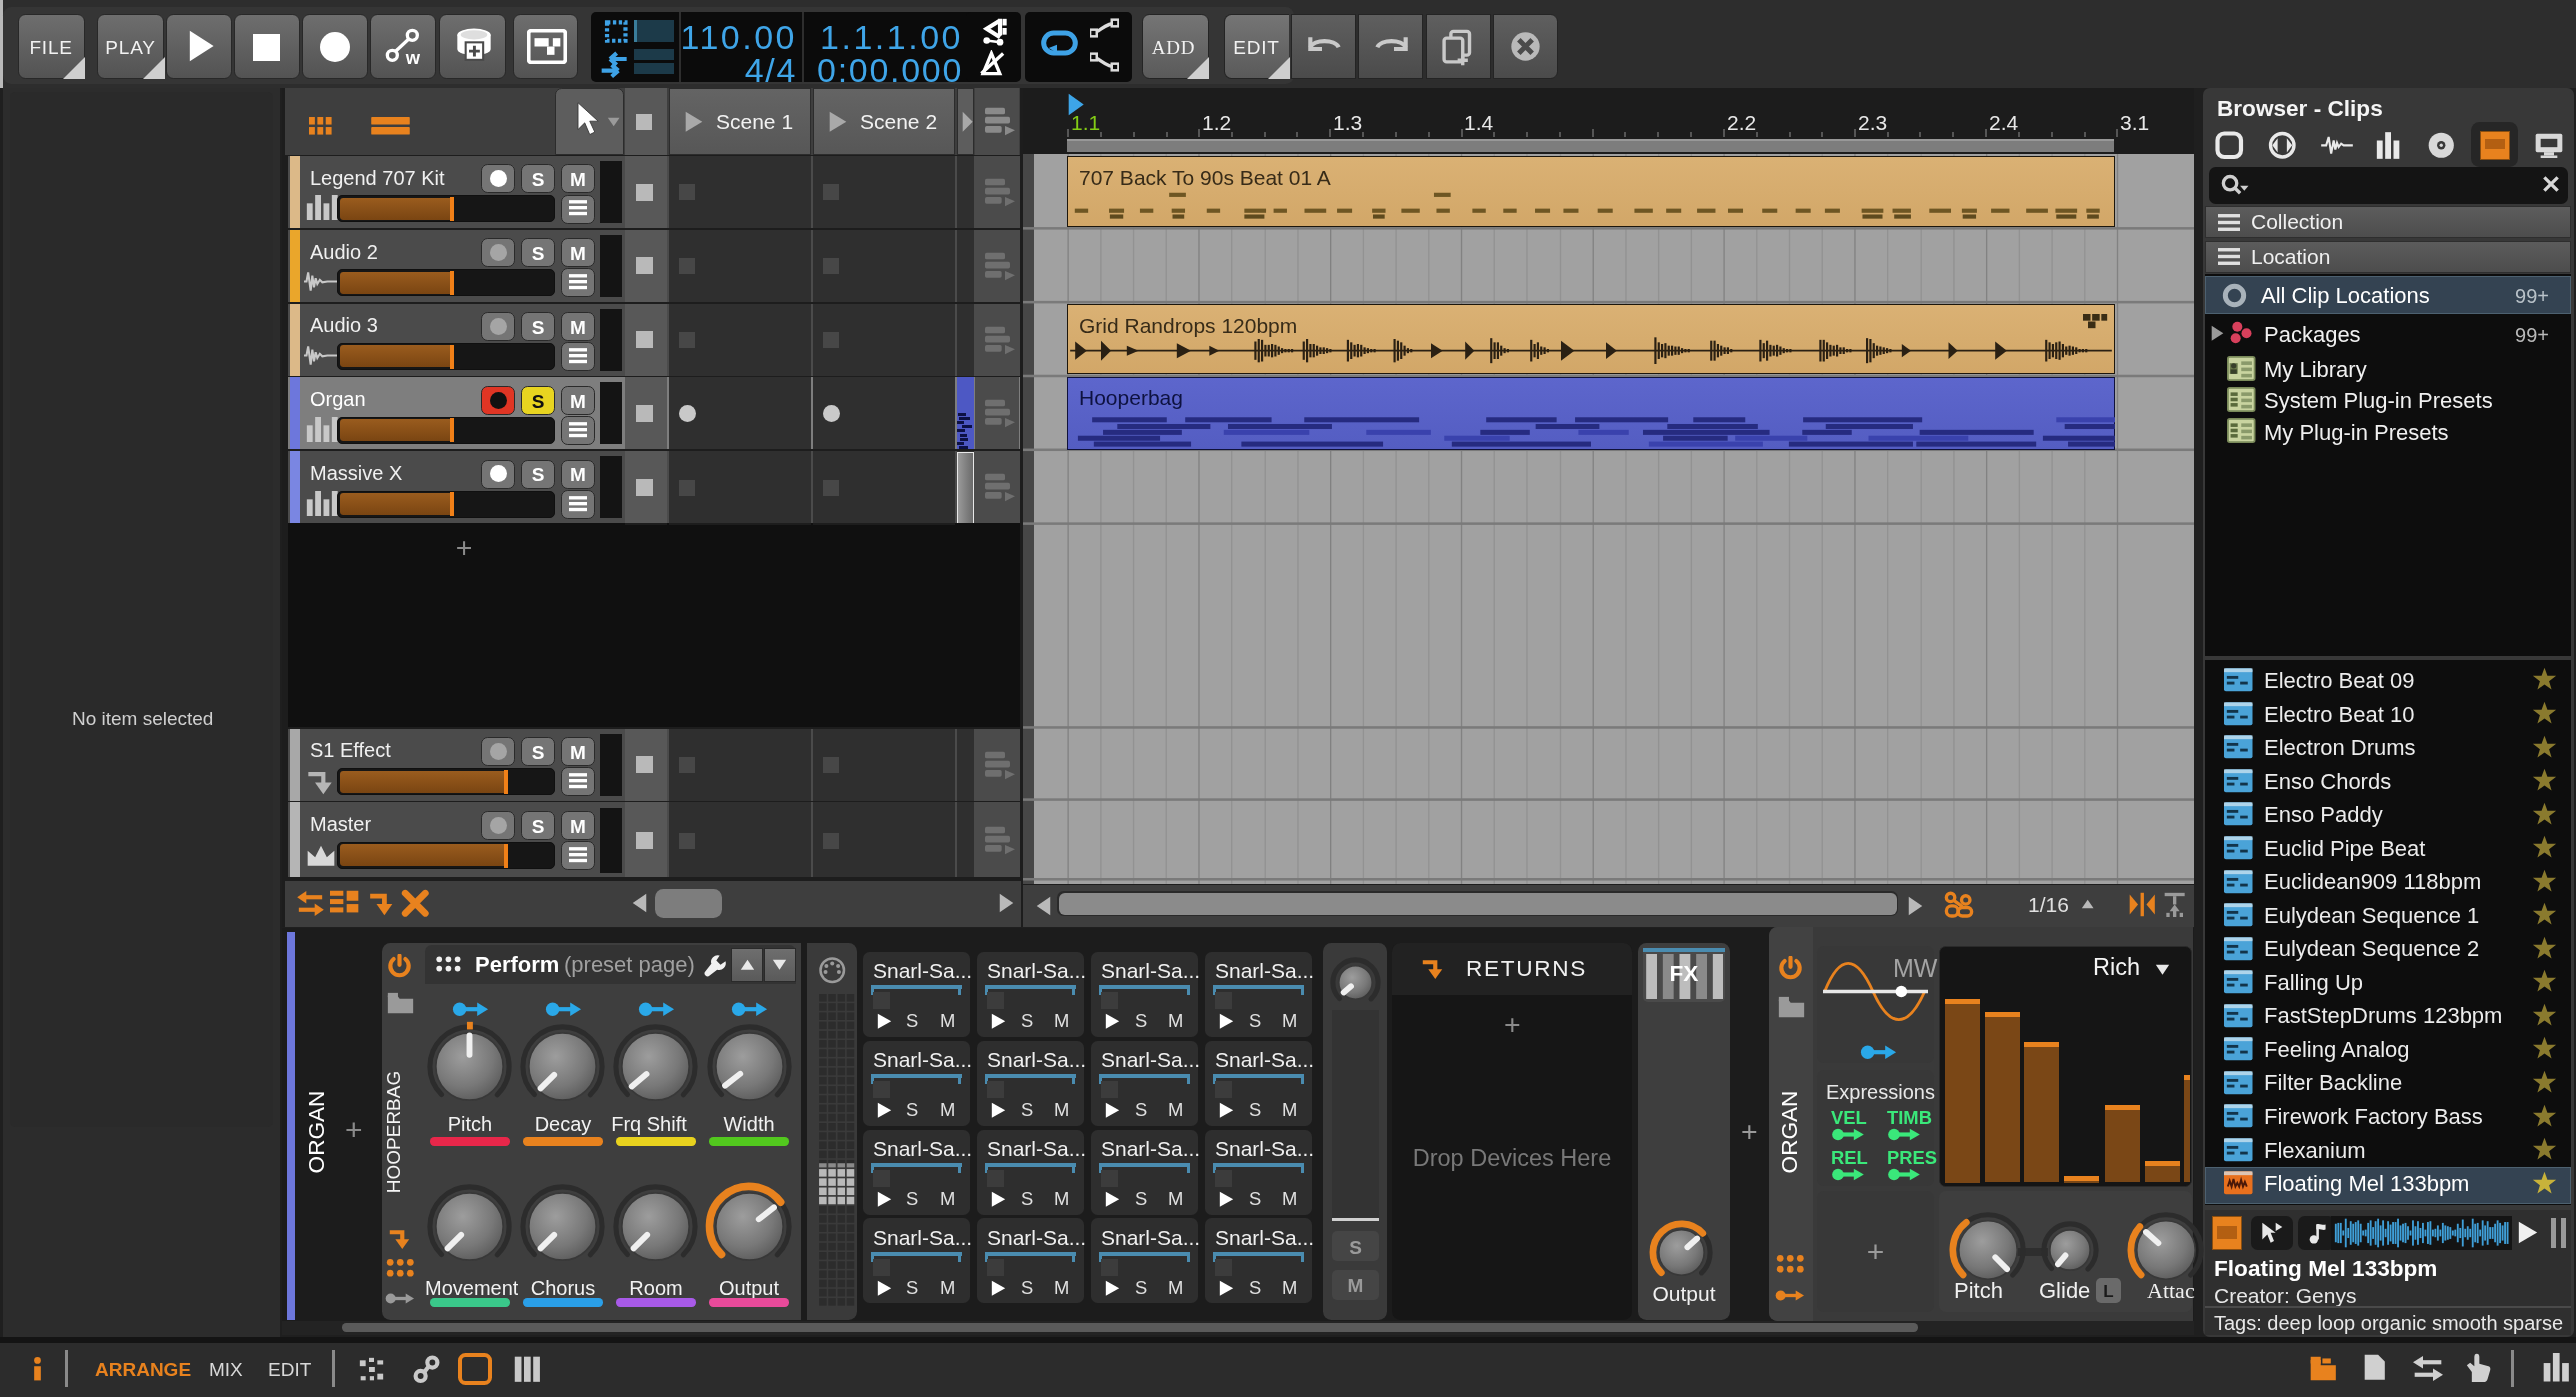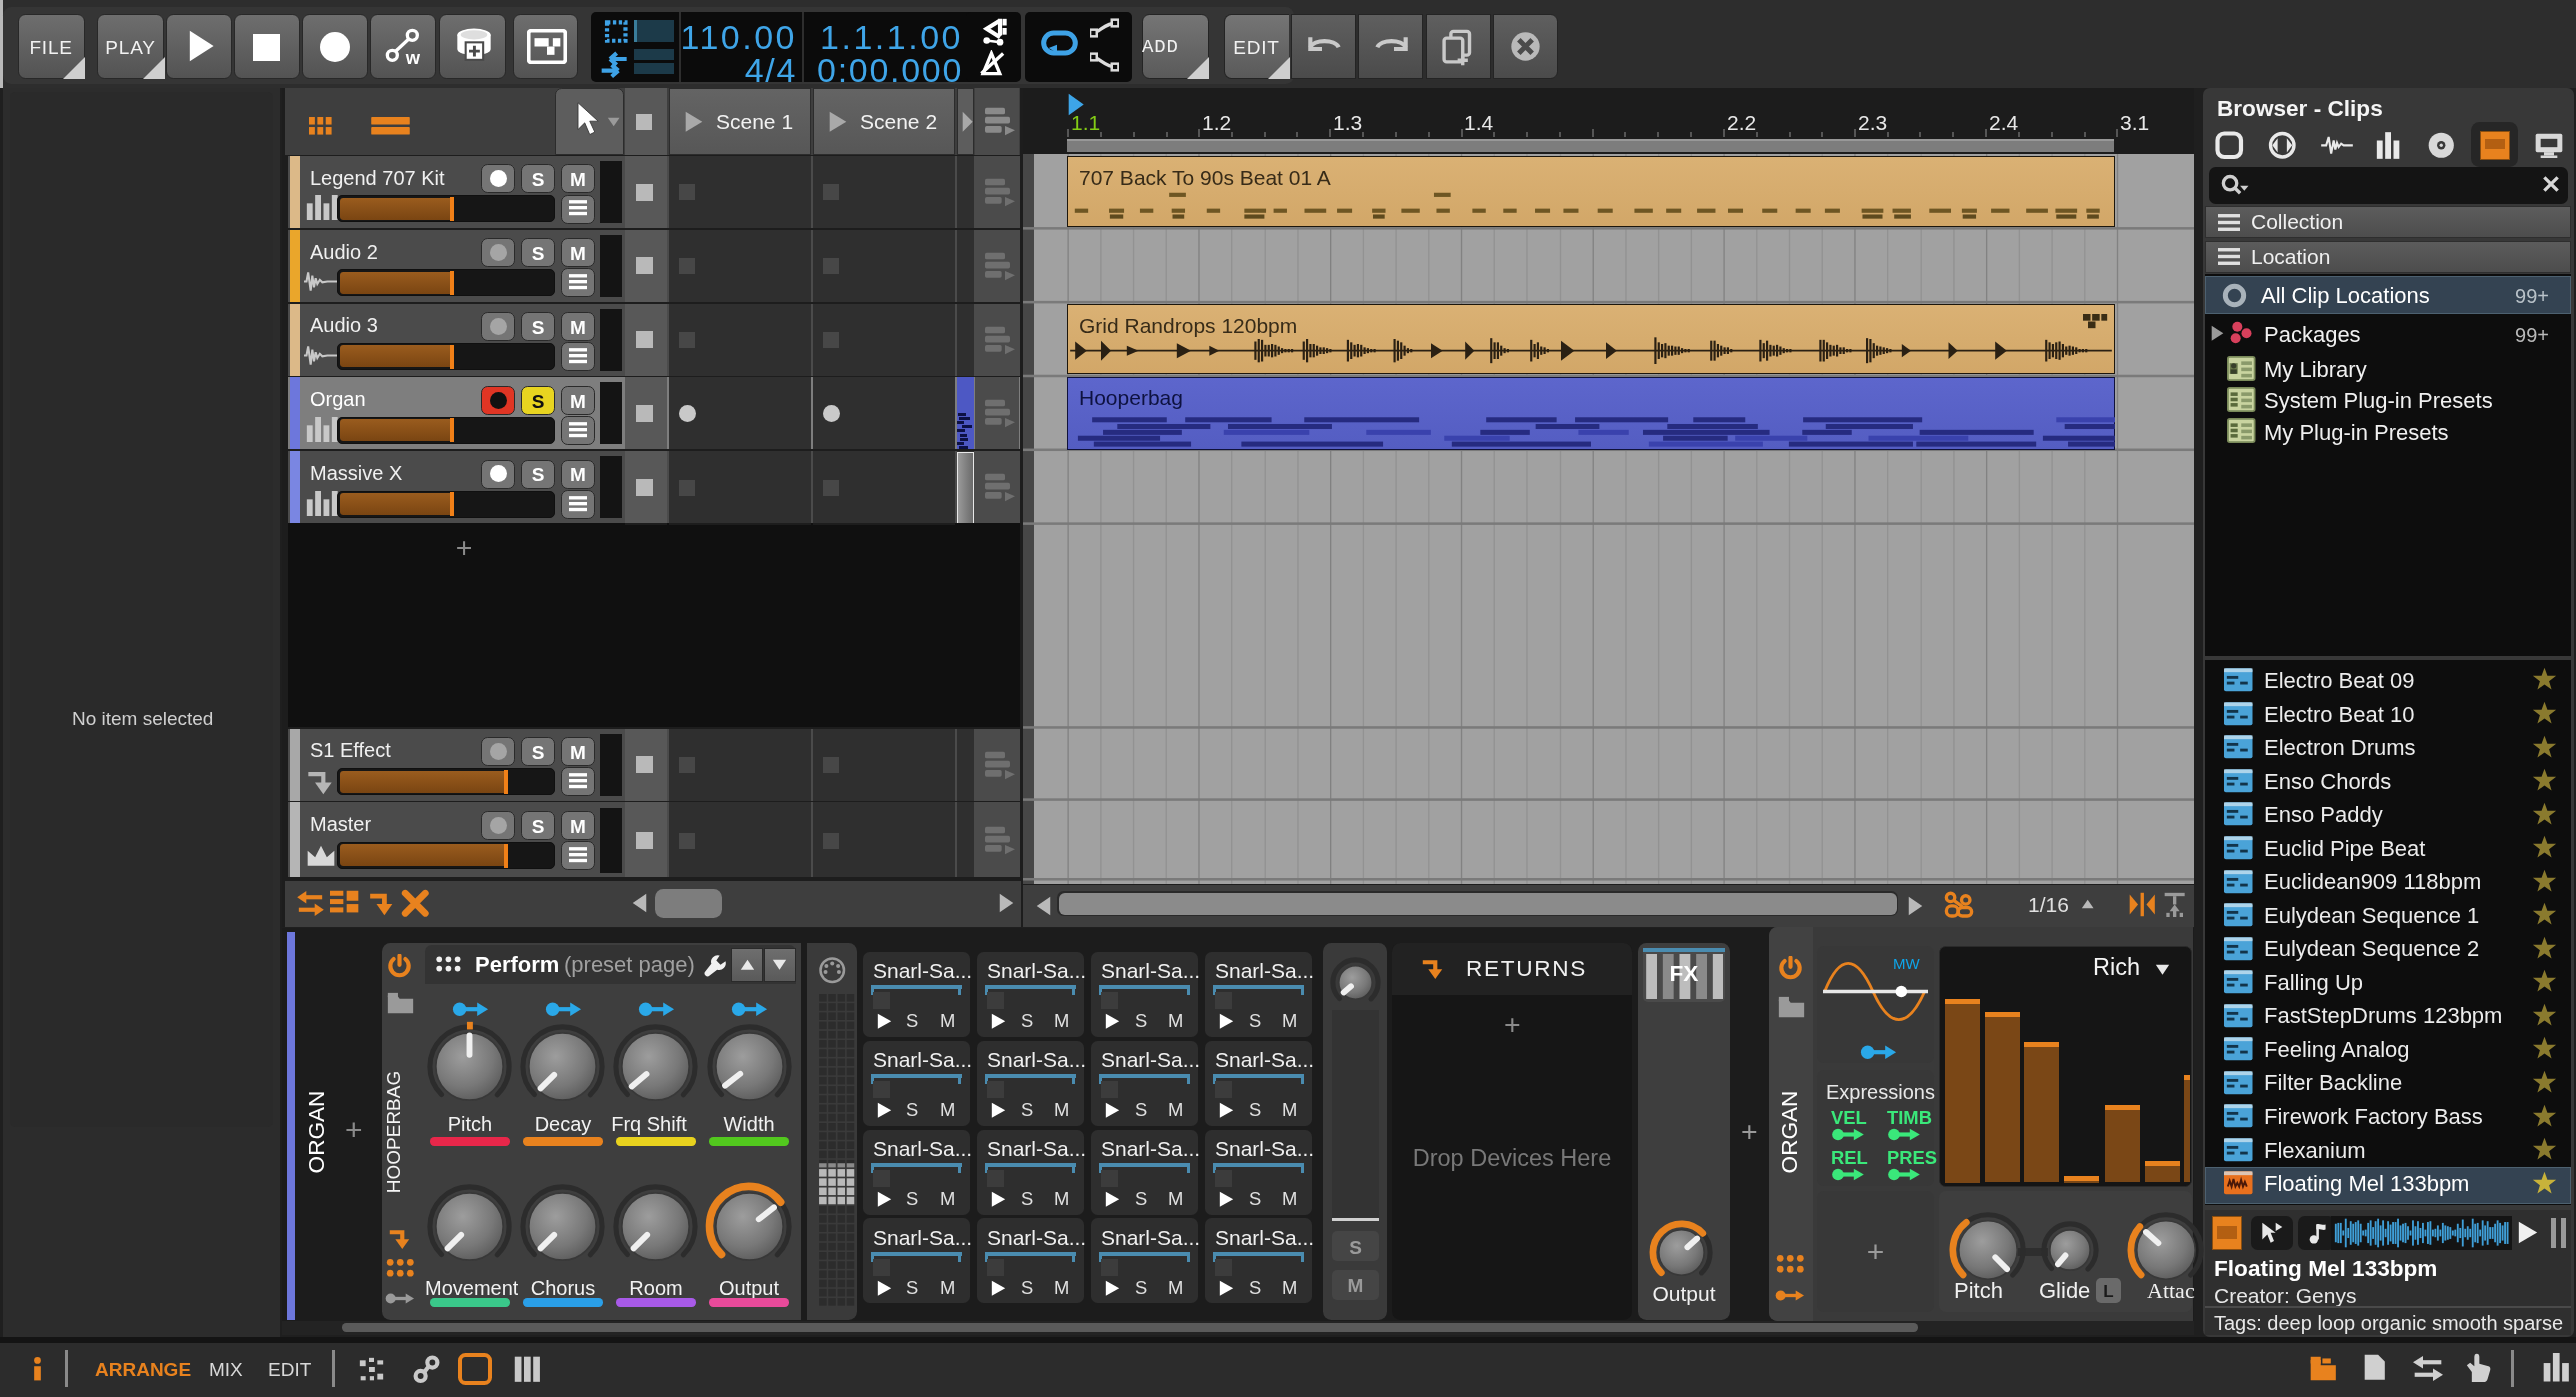--- a/index.html
+++ b/index.html
@@ -98,21 +98,21 @@
     <path d="M2 18 C12 18 16 6 32 6" stroke="#dcdcdc" stroke-width="4" fill="none"></path>
     <rect x="0" y="14" width="8" height="8" fill="#0b0b0b" stroke="#dcdcdc" stroke-width="3"></rect>
     <rect x="26" y="2" width="8" height="8" fill="#0b0b0b" stroke="#dcdcdc" stroke-width="3"></rect>
   </svg>
 <svg class="abs" style="left:1090px;top:52px" width="28.5" height="20" viewBox="0 0 34 24">
     <path d="M2 18 C12 18 16 6 32 6" stroke="#dcdcdc" stroke-width="4" fill="none" transform="translate(0,24) scale(1,-1)"></path>
     <rect x="0" y="2" width="8" height="8" fill="#0b0b0b" stroke="#dcdcdc" stroke-width="3"></rect>
     <rect x="26" y="14" width="8" height="8" fill="#0b0b0b" stroke="#dcdcdc" stroke-width="3"></rect>
   </svg>
 <div style="position:absolute;left:1142px;top:14.3px;width:67px;height:65px;background:linear-gradient(#757575,#5a5a5a);border:1.7px solid #242424;border-radius:7.5px;"></div>
-<div style="position:absolute;left:1142px;top:38px;width:63px;font-family:Liberation Mono, monospace;font-size:19px;color:#f2f2f2;font-weight:400;letter-spacing:0.8px;white-space:nowrap;line-height:1;">ADD</div>
+<div style="position:absolute;left:1142px;top:38px;width:63px;font-family:Liberation Serif, serif;font-size:19px;color:#f2f2f2;font-weight:400;letter-spacing:0.8px;text-align:center;white-space:nowrap;line-height:1;">ADD</div>
 <svg style="position:absolute;left:1187px;top:57px;" width="22" height="22" viewBox="0 0 26 26">
     <path d="M26 0 L26 26 L0 26 Z" fill="#cfcfcf"></path>
   </svg>
 <div style="position:absolute;left:1224px;top:14.3px;width:65px;height:65px;background:linear-gradient(#757575,#5a5a5a);border:1.7px solid #242424;border-radius:7.5px 0 0 7.5px;border-right:0;"></div>
 <div style="position:absolute;left:1224px;top:38px;width:65px;font-family:'Liberation Sans',sans-serif;font-size:19px;color:#f2f2f2;font-weight:400;letter-spacing:0.8px;text-align:center;white-space:nowrap;line-height:1;">EDIT</div>
 <svg style="position:absolute;left:1268px;top:57px;" width="22" height="22" viewBox="0 0 26 26">
     <path d="M26 0 L26 26 L0 26 Z" fill="#cfcfcf"></path>
   </svg>
 <div style="position:absolute;left:1291px;top:14.3px;width:65px;height:65px;background:linear-gradient(#5f5f5f,#4b4b4b);border:1.7px solid #242424;border-left:0.8px solid #242424;border-radius:0;"></div>
 <div style="position:absolute;left:1358px;top:14.3px;width:65px;height:65px;background:linear-gradient(#5f5f5f,#4b4b4b);border:1.7px solid #242424;border-left:0.8px solid #242424;border-radius:0;"></div>
@@ -1729,21 +1729,21 @@
     <circle cx="8" cy="10" r="6" fill="#e8821e"></circle>
     <line x1="12" y1="10" x2="30" y2="10" stroke="#e8821e" stroke-width="4"></line>
     <path d="M26 4 L36 10 L26 16 Z" fill="#e8821e"></path>
   </svg>
 <div style="position:absolute;left:1817px;top:946px;width:117px;height:117px;background:#383838;border-radius:6.7px;"></div>
 <svg class="abs" style="left:1821px;top:954px" width="109" height="75" viewBox="0 0 130 90">
     <path d="M4 45 C22 0 42 0 62 45 C82 90 104 90 124 45" stroke="#e8821e" stroke-width="3.5" fill="none"></path>
     <line x1="2" y1="45" x2="128" y2="45" stroke="#e8e8e8" stroke-width="4"></line>
     <circle cx="96" cy="45" r="7" fill="#ffffff"></circle>
   </svg>
-<div style="position:absolute;left:1893px;top:956px;font-family:'Liberation Sans',sans-serif;font-size:15px;color:#0ea5e9;font-weight:400;letter-spacing:0px;text-align:center;white-space:nowrap;line-height:1;">MW</div>
+<div style="position:absolute;left:1893px;top:956px;font-family:'Liberation Sans',sans-serif;font-size:25px;color:#a3a3a3;font-weight:400;letter-spacing:0px;text-align:center;white-space:nowrap;line-height:1;">MW</div>
 <svg class="abs" style="left:1860px;top:1043px" width="37" height="18.4" viewBox="0 0 44 22">
     <circle cx="9" cy="11" r="8" fill="#2aa8e8"></circle>
     <line x1="15" y1="11" x2="34" y2="11" stroke="#2aa8e8" stroke-width="5"></line>
     <path d="M30 3 L43 11 L30 19 Z" fill="#2aa8e8"></path>
   </svg>
 <div style="position:absolute;left:1817px;top:1070px;width:117px;height:116px;background:#383838;border-radius:6.7px;"></div>
 <div style="position:absolute;left:1826px;top:1082px;font-family:'Liberation Sans',sans-serif;font-size:20px;color:#e8e8e8;font-weight:400;letter-spacing:0px;text-align:left;white-space:nowrap;line-height:1;">Expressions</div>
 <div style="position:absolute;left:1831px;top:1109px;font-family:'Liberation Sans',sans-serif;font-size:18.4px;color:#3ae87a;font-weight:700;letter-spacing:0px;text-align:left;white-space:nowrap;line-height:1;">VEL</div>
 <div style="position:absolute;left:1887px;top:1109px;font-family:'Liberation Sans',sans-serif;font-size:18.4px;color:#3ae87a;font-weight:700;letter-spacing:0px;text-align:left;white-space:nowrap;line-height:1;">TIMB</div>
 <svg class="abs" style="left:1831px;top:1127px" width="34" height="15" viewBox="0 0 40 18">

